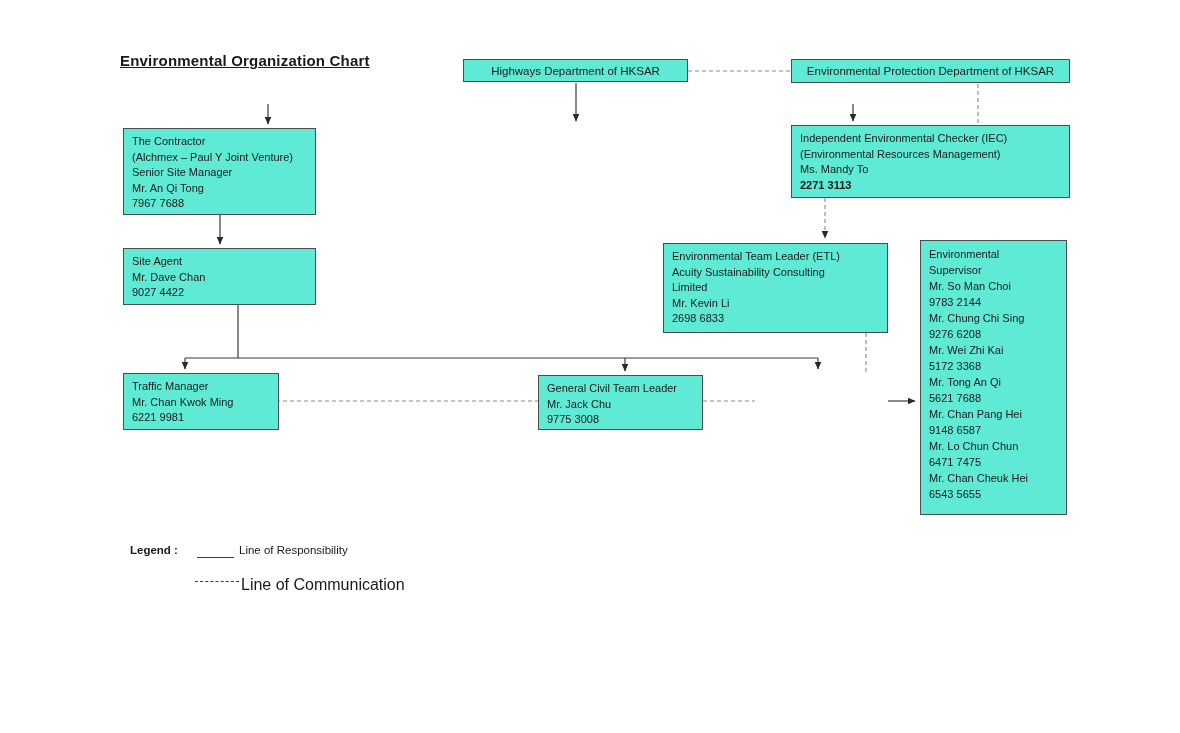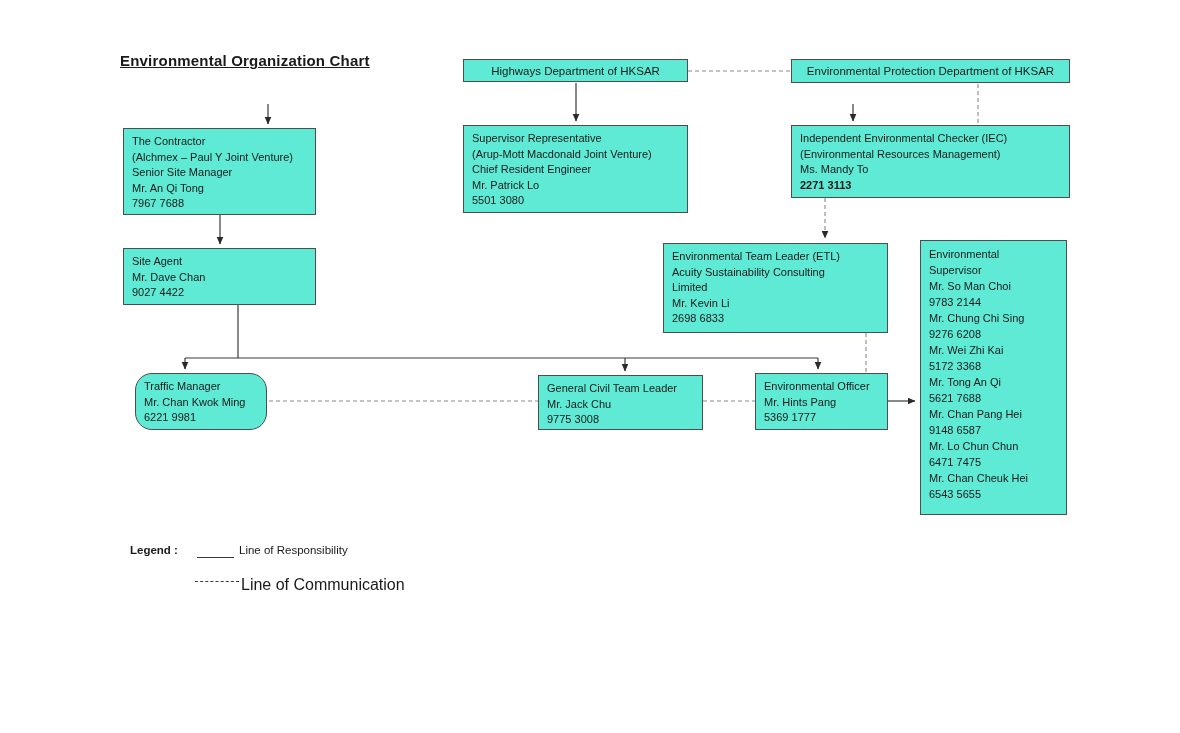--- a/index.html
+++ b/index.html
@@ -36,21 +36,21 @@
   
   .b-highways {left:463px;top:59px;width:225px;height:23px;}
   .b-epd      {left:791px;top:59px;width:279px;height:24px;}
   .b-contractor{left:123px;top:128px;width:193px;height:87px;}
   .b-suprep   {left:463px;top:125px;width:225px;height:88px;}
   .b-iec      {left:791px;top:125px;width:279px;height:73px;}
   .b-siteagent{left:123px;top:248px;width:193px;height:57px;}
   .b-etl      {left:663px;top:243px;width:225px;height:90px;}
   .b-envsup   {left:920px;top:240px;width:147px;height:275px;}
   .b-envsup .lines{line-height:16px;}
-  .b-traffic  {left:135px;top:373px;width:132px;height:57px;border-radius:17px;}
+  .b-traffic  {left:123px;top:373px;width:156px;height:57px;}
   .b-gctl     {left:538px;top:375px;width:165px;height:55px;}
   .b-envoff   {left:755px;top:373px;width:133px;height:57px;}
 
   
   .legend-label{position:absolute;left:130px;top:544px;font-size:11.5px;font-weight:700;}
   .legend-solid-sample{position:absolute;left:197px;top:557px;width:37px;border-top:1.2px solid #3a3a3a;}
   .legend-solid-text{position:absolute;left:239px;top:544px;font-size:11.5px;}
   .legend-dashed-sample{position:absolute;left:195px;top:581px;width:44px;border-top:1.6px dashed #3a3a3a;}
   .legend-dashed-text{position:absolute;left:241px;top:576px;font-size:16px;}
 </style>
@@ -100,27 +100,20 @@
   </div>
 
   <div class="box b-contractor">
     <div class="lines">The Contractor
 (Alchmex – Paul Y Joint Venture)
 Senior Site Manager
 Mr. An Qi Tong
 7967 7688</div>
   </div>
 
-  <div class="box b-suprep">
-    <div class="lines">Supervisor Representative
-(Arup-Mott Macdonald Joint Venture)
-Chief Resident Engineer
-Mr. Patrick Lo
-5501 3080</div>
-  </div>
 
   <div class="box b-iec">
     <div class="lines">Independent Environmental Checker (IEC)
 (Environmental Resources Management)
 Ms. Mandy To</div>
     <div class="lines bold">2271 3113</div>
   </div>
 
   <div class="box b-siteagent">
     <div class="lines">Site Agent
@@ -160,25 +153,20 @@
 Mr. Chan Kwok Ming
 6221 9981</div>
   </div>
 
   <div class="box b-gctl">
     <div class="lines">General Civil Team Leader
 Mr. Jack Chu
 9775 3008</div>
   </div>
 
-  <div class="box b-envoff">
-    <div class="lines">Environmental Officer
-Mr. Hints Pang
-5369 1777</div>
-  </div>
 
   <div class="legend-label">Legend :</div>
   <span class="legend-solid-sample"></span>
   <div class="legend-solid-text">Line of Responsibility</div>
   <span class="legend-dashed-sample"></span>
   <div class="legend-dashed-text">Line of Communication</div>
 
 </div>
 
 </body></html>

